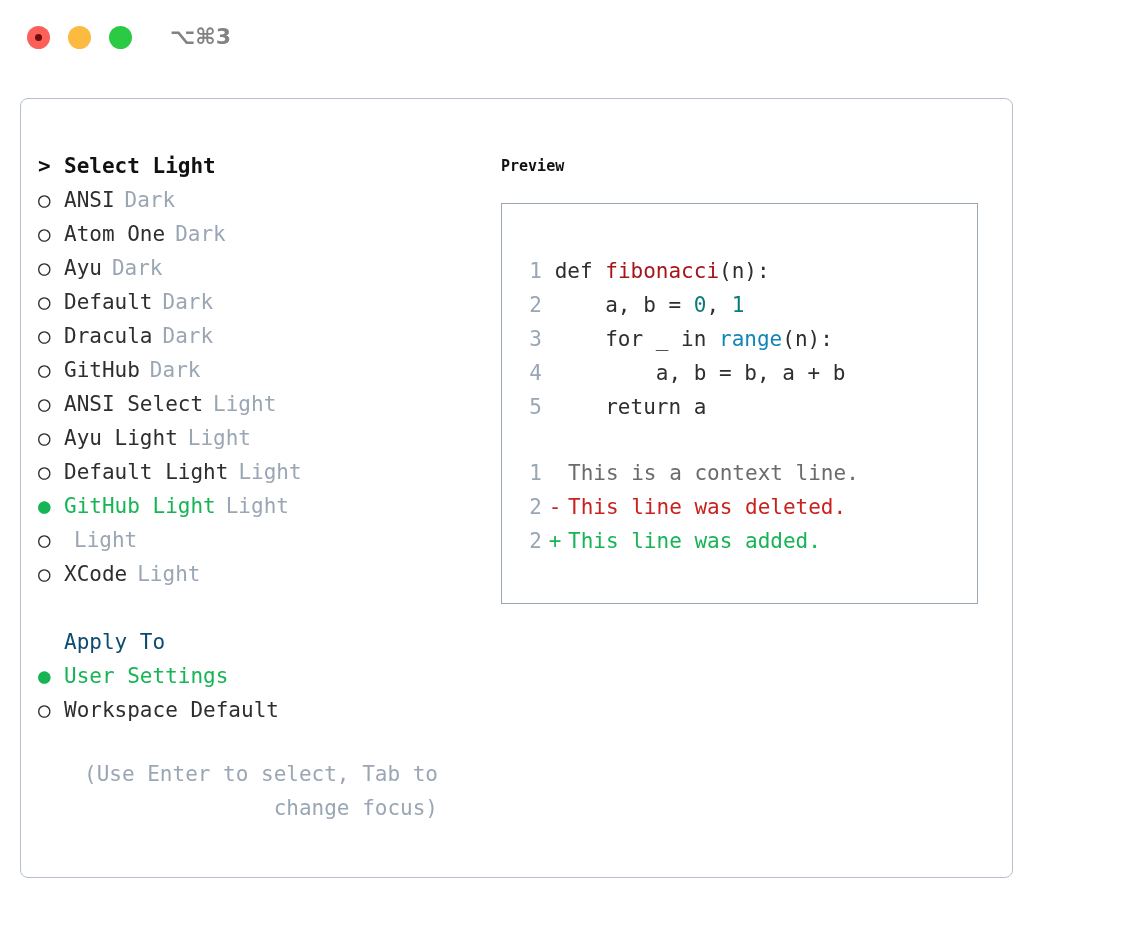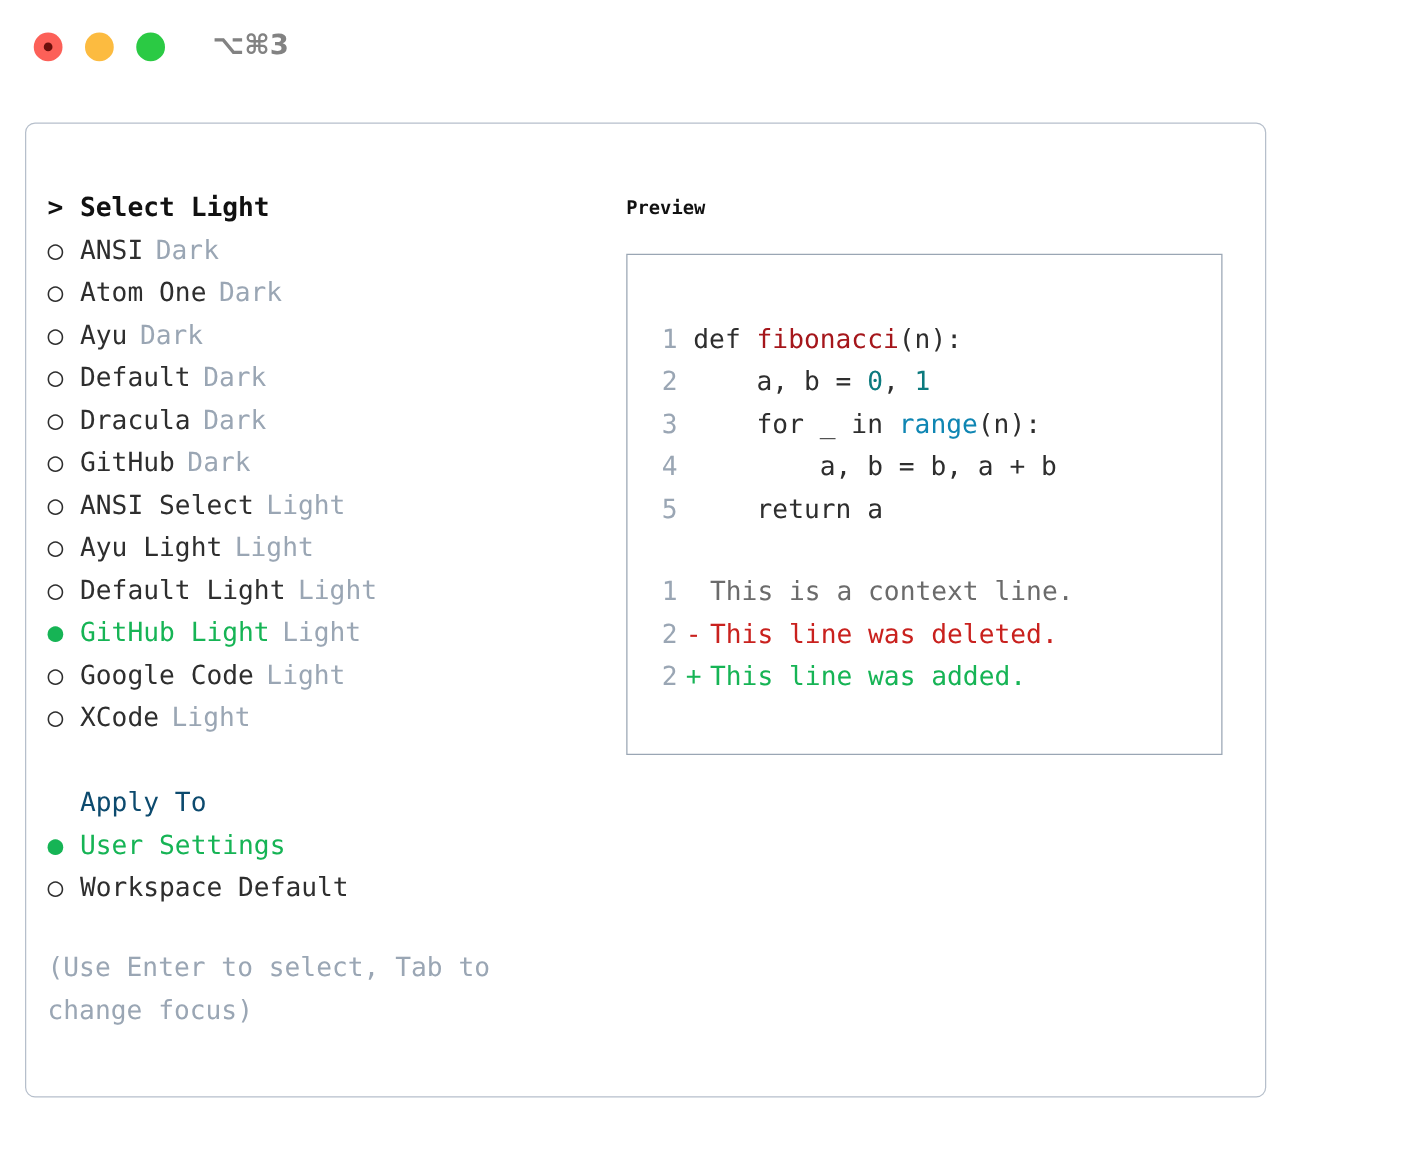--- a/index.html
+++ b/index.html
@@ -125,20 +125,21 @@
     font-size: 21px;
     color: #0c4a6e;
   }
 
   .hint {
     margin-top: 30px;
     font-size: 21px;
     line-height: 34px;
     color: #9aa6b4;
     width: 400px;
+    text-align: right;
   }
 
   
   .right-col {
     position: absolute;
     left: 480px;
     top: 50px;
     width: 490px;
   }
   .preview-title {
@@ -261,21 +262,20 @@
             <span class="label">Default Light</span>
             <span class="variant">Light</span>
           </div>
           <div class="row">
             <span class="bullet sel">●</span>
             <span class="label green">GitHub Light</span>
             <span class="variant">Light</span>
           </div>
           <div class="row">
             <span class="bullet">○</span>
-            <span class="label">Google Code</span>
             <span class="variant">Light</span>
           </div>
           <div class="row">
             <span class="bullet">○</span>
             <span class="label">XCode</span>
             <span class="variant">Light</span>
           </div>
         </div>
 
       <div class="spacer-row"></div>

